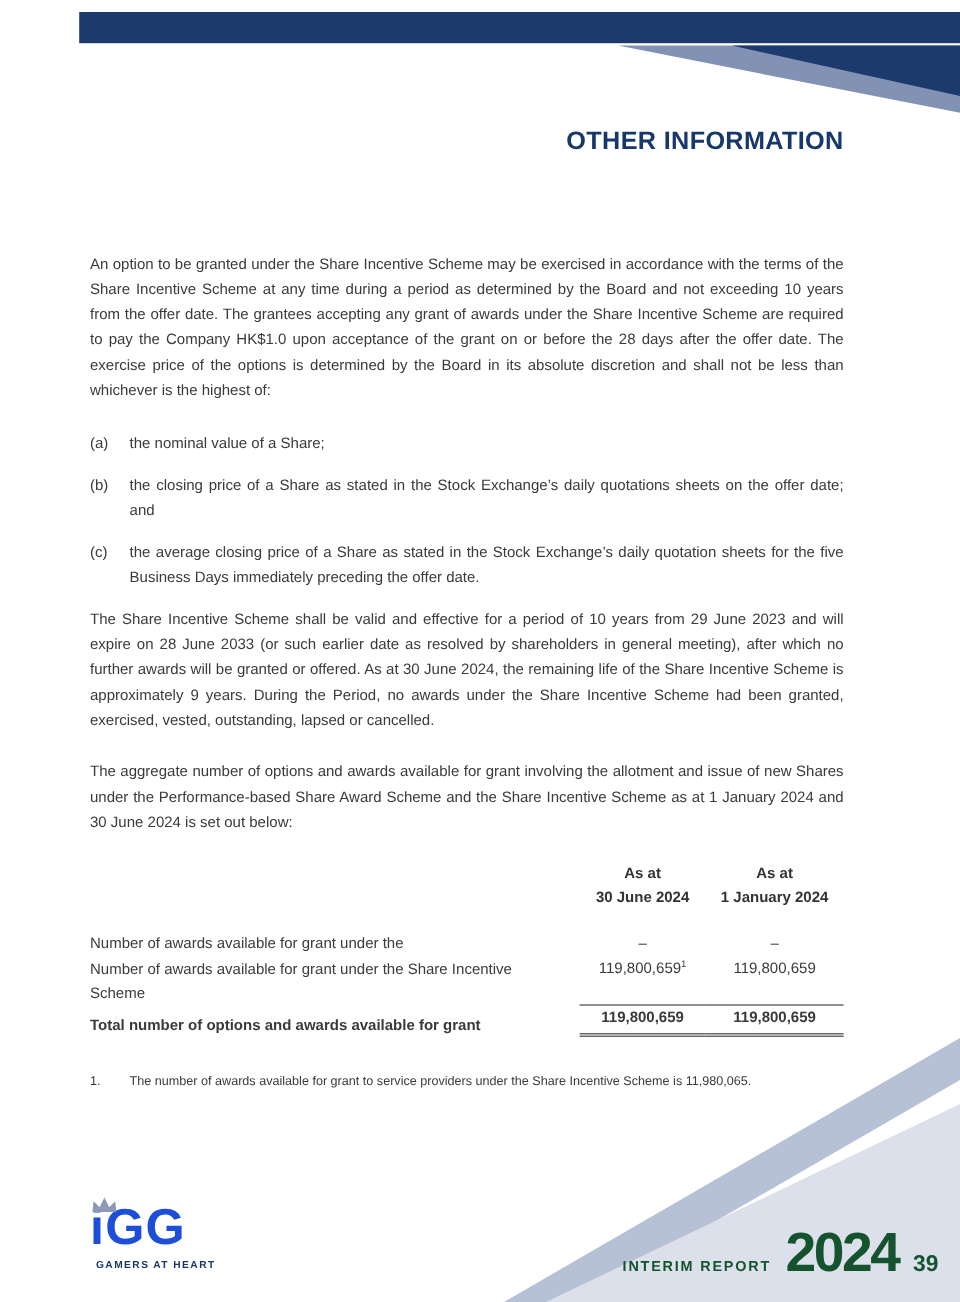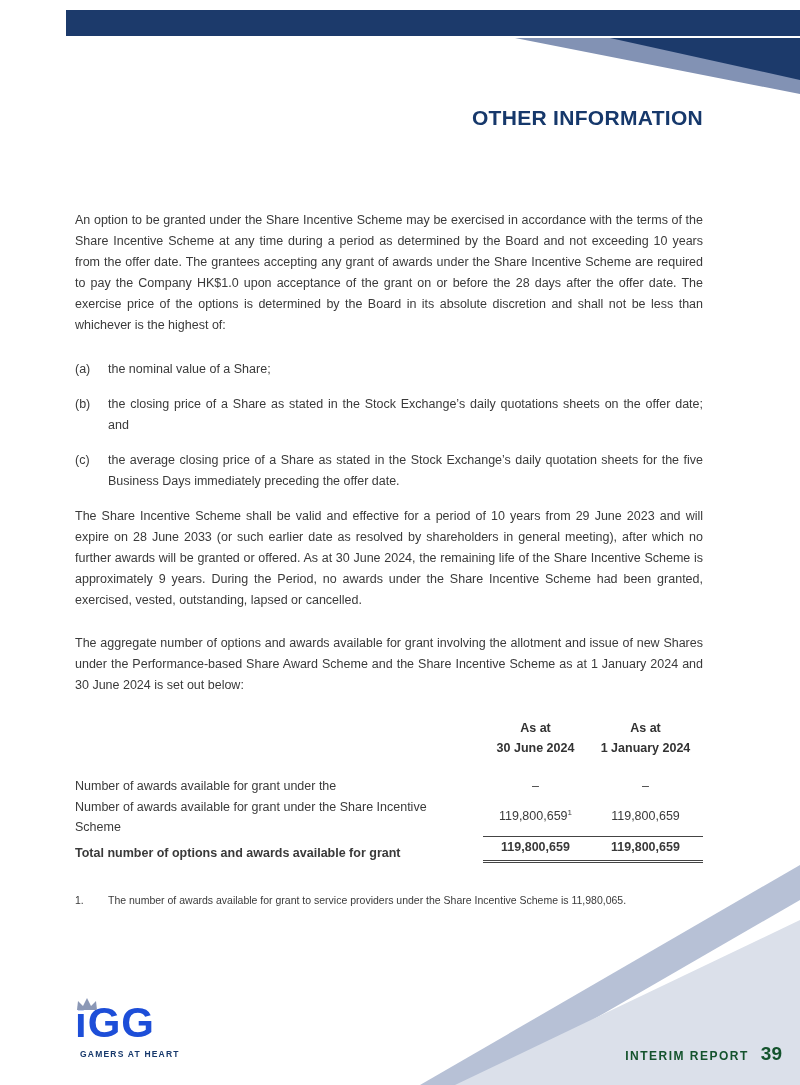--- a/index.html
+++ b/index.html
@@ -50,21 +50,21 @@
     flex: 0 0 105px; width: 105px;
     text-align: center;
     line-height: 20px;
   }
   .t-val2 { flex: 0 0 115px; width: 115px; }
   .t-head { font-weight: bold; color: #333; }
   .t-head .t-val { line-height: 20px; }
   .t-row.gap { margin-top: 18px; }
   .t-row .indent { padding-left: 9px; }
   .t-row .t-label div { line-height: 20px; }
-  .u1 { border-bottom: 1px solid #444; padding-bottom: 10px; }
+  .u1 { border-bottom: 1px solid #444; padding-bottom: 20px; }
   .total-row { font-weight: bold; }
   .u2 { border-bottom: 3px double #444; padding-bottom: 3px; }
   sup { font-size: 8px; vertical-align: super; line-height: 0; }
 
   
   .footnote {
     display: flex;
     margin-top: 30px;
     font-size: 10.5px;
     line-height: 15px;
@@ -220,14 +220,15 @@
   </div>
   <div class="logo-tagline">
     <span class="tl-line"></span>
     <span>GAMERS AT HEART</span>
     <span class="tl-line"></span>
   </div>
 </div>
 
 <div class="footer-right">
   <span class="interim-label">INTERIM REPORT</span>
+  <span class="big-year">2024</span>
   <span class="page-number">39</span>
 </div>
 
 </body></html>

